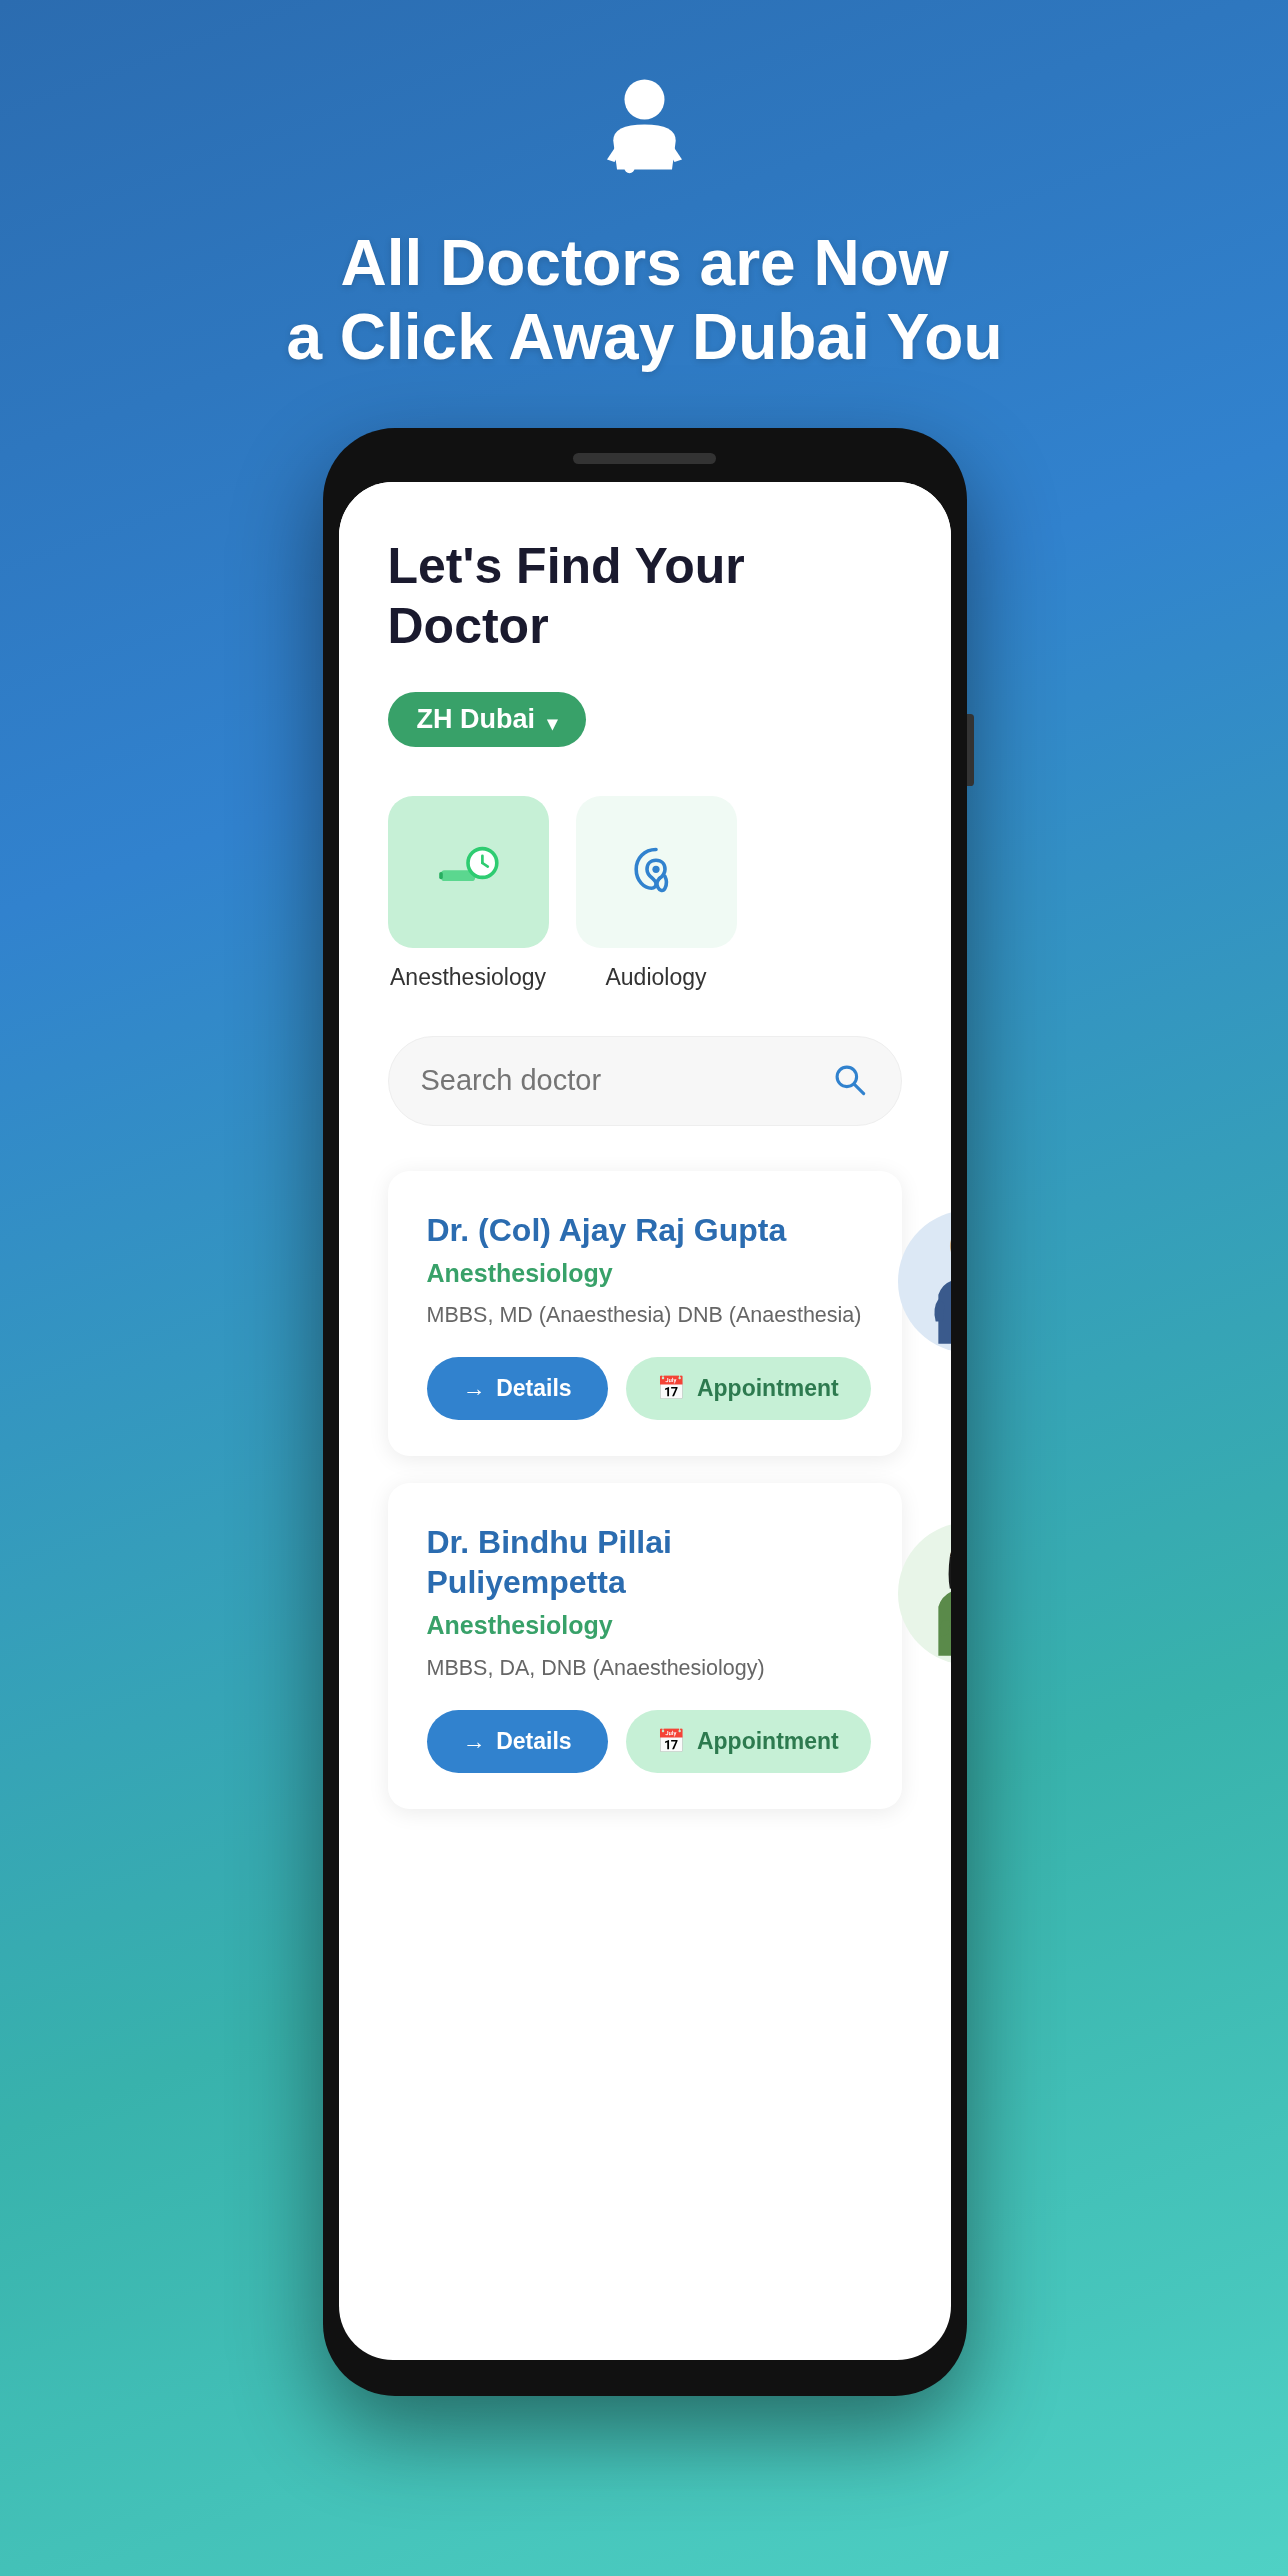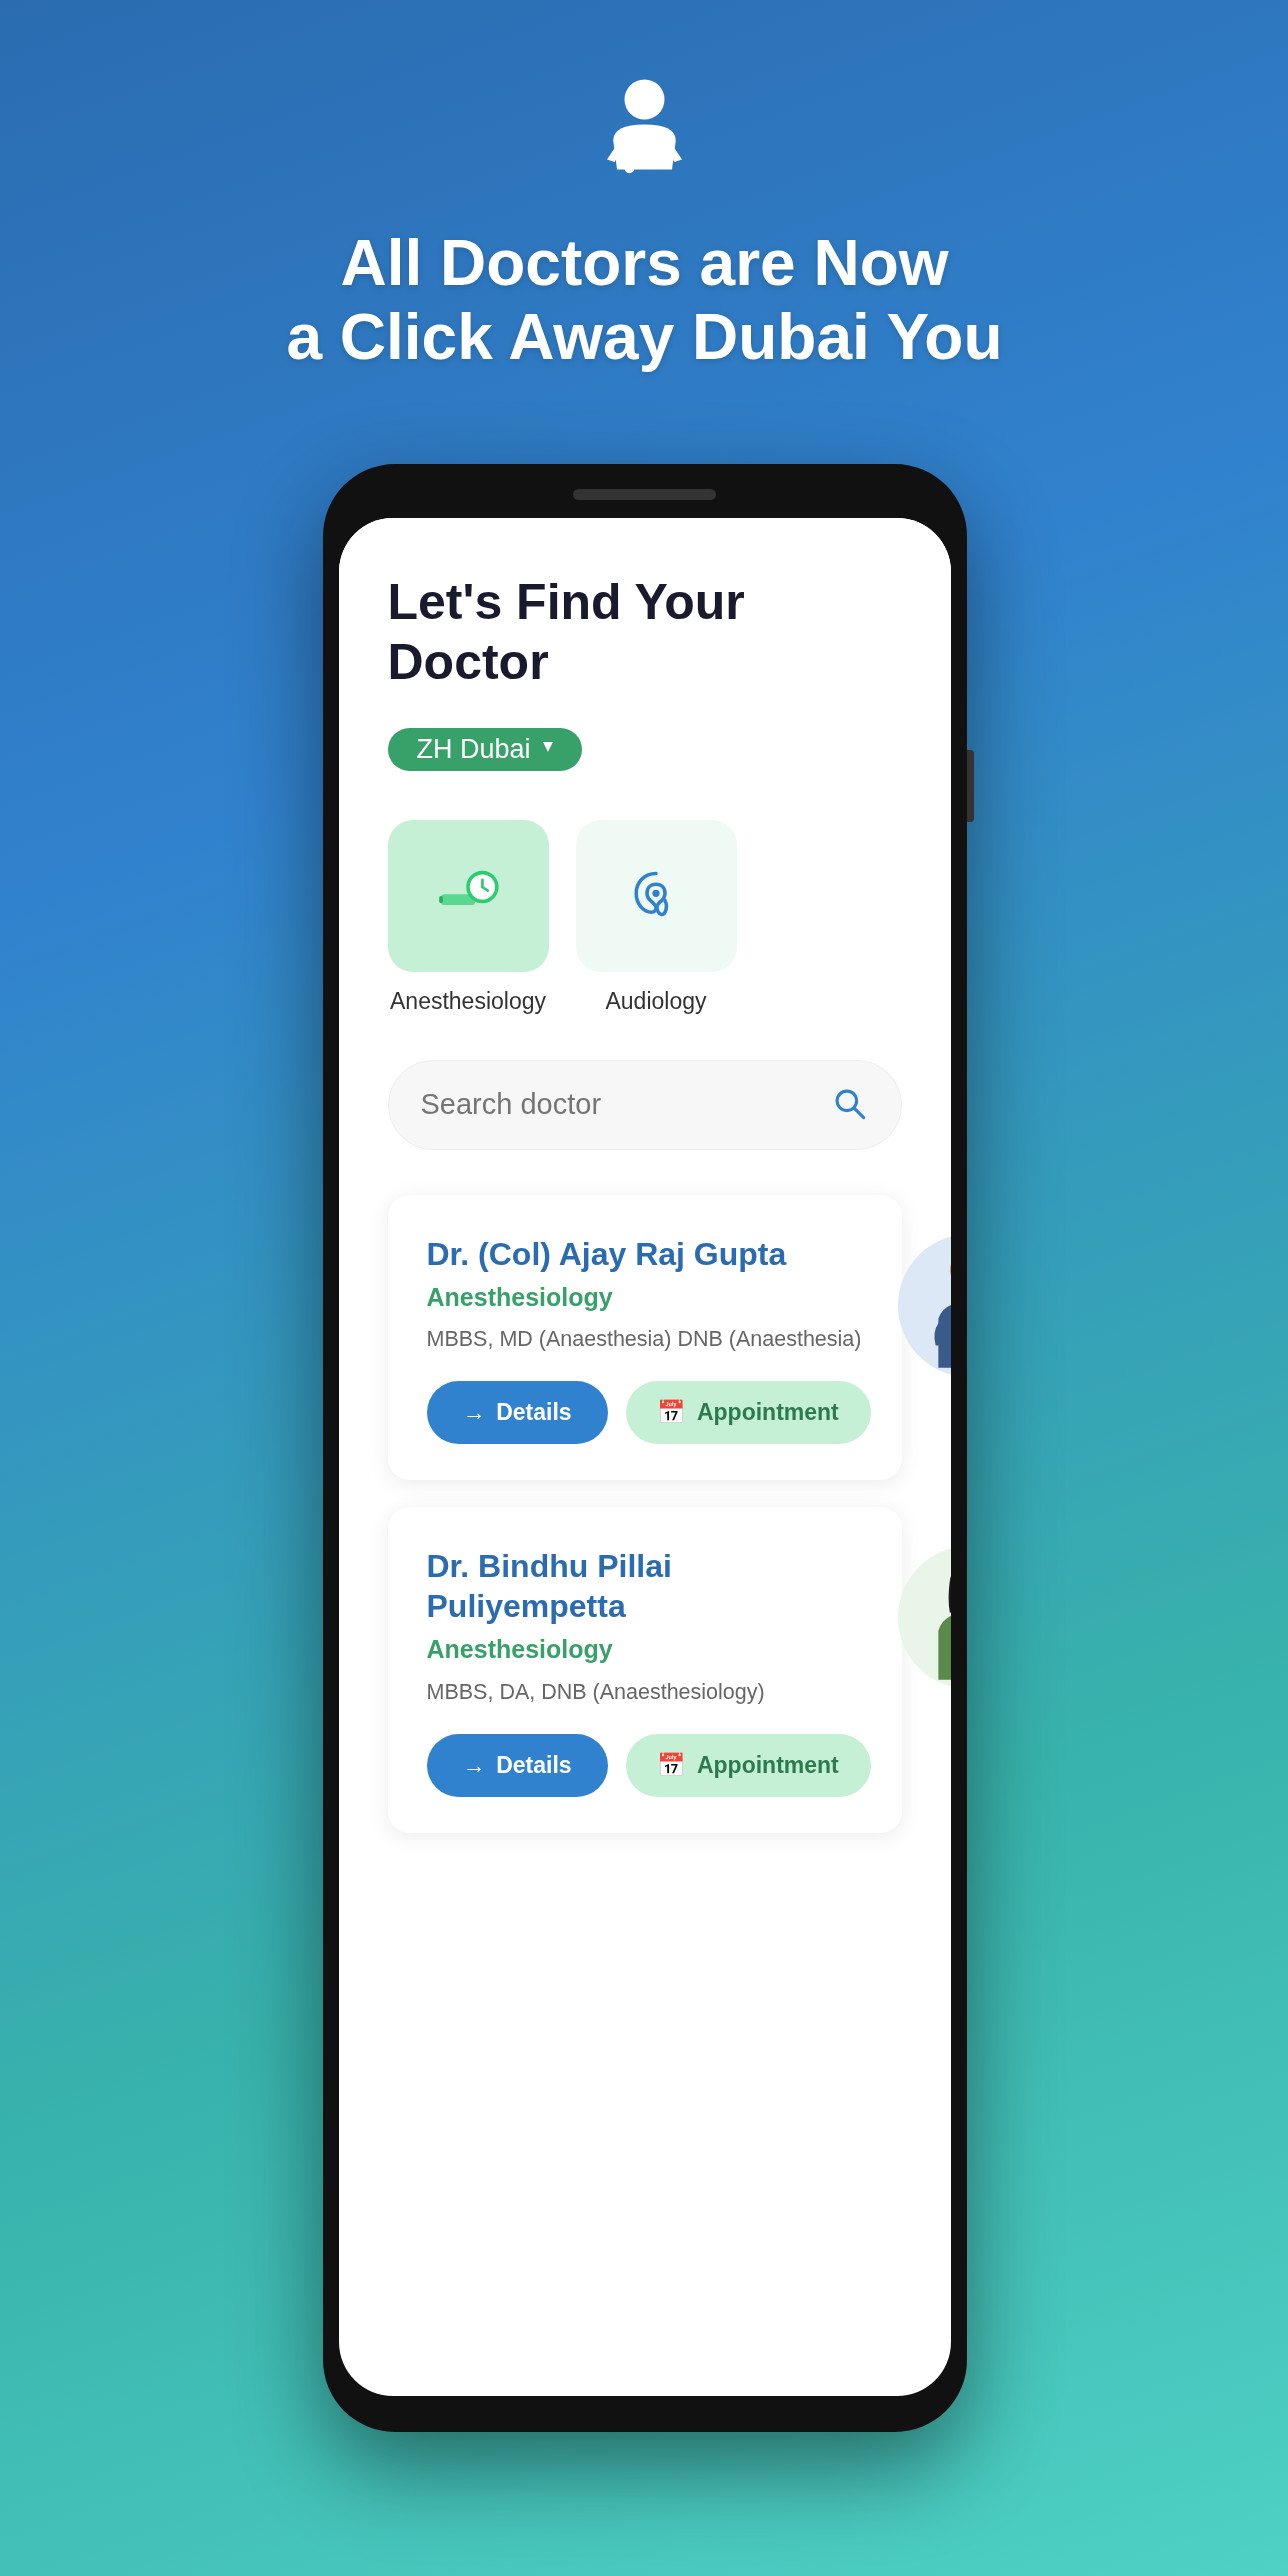--- a/index.html
+++ b/index.html
@@ -43,21 +43,20 @@
 
     
     .phone-frame {
       width: 644px;
       min-height: 1968px;
       background: #111;
       border-radius: 72px;
       padding: 25px 16px 36px;
       position: relative;
       box-shadow: 0 36px 89px rgba(0,0,0,0.45);
-      margin-top: 36px;
       margin-bottom: 54px;
     }
     .phone-notch {
       width: 143px;
       height: 10.7px;
       background: #333;
       border-radius: 5.4px;
       margin: 0 auto 18px;
     }
     .phone-side-button {
@@ -86,27 +85,27 @@
     .find-doctor-title {
       font-size: 50px;
       font-weight: 800;
       color: #1a1a2e;
       line-height: 1.2;
       margin-bottom: 36px;
     }
 
     .location-badge {
       display: inline-flex;
-      align-items: flex-start;
+      align-items: flex-end;
       gap: 12.5px;
       background: #38a169;
       color: white;
       font-size: 27px;
-      font-weight: 400;
-      padding: 6px 29px;
+      font-weight: 700;
+      padding: 12px 29px;
       border-radius: 45px;
       margin-bottom: 49px;
       cursor: pointer;
     }
     .chevron-down {
       font-size: 19.7px;
     }
 
     
     .specialties-section {

